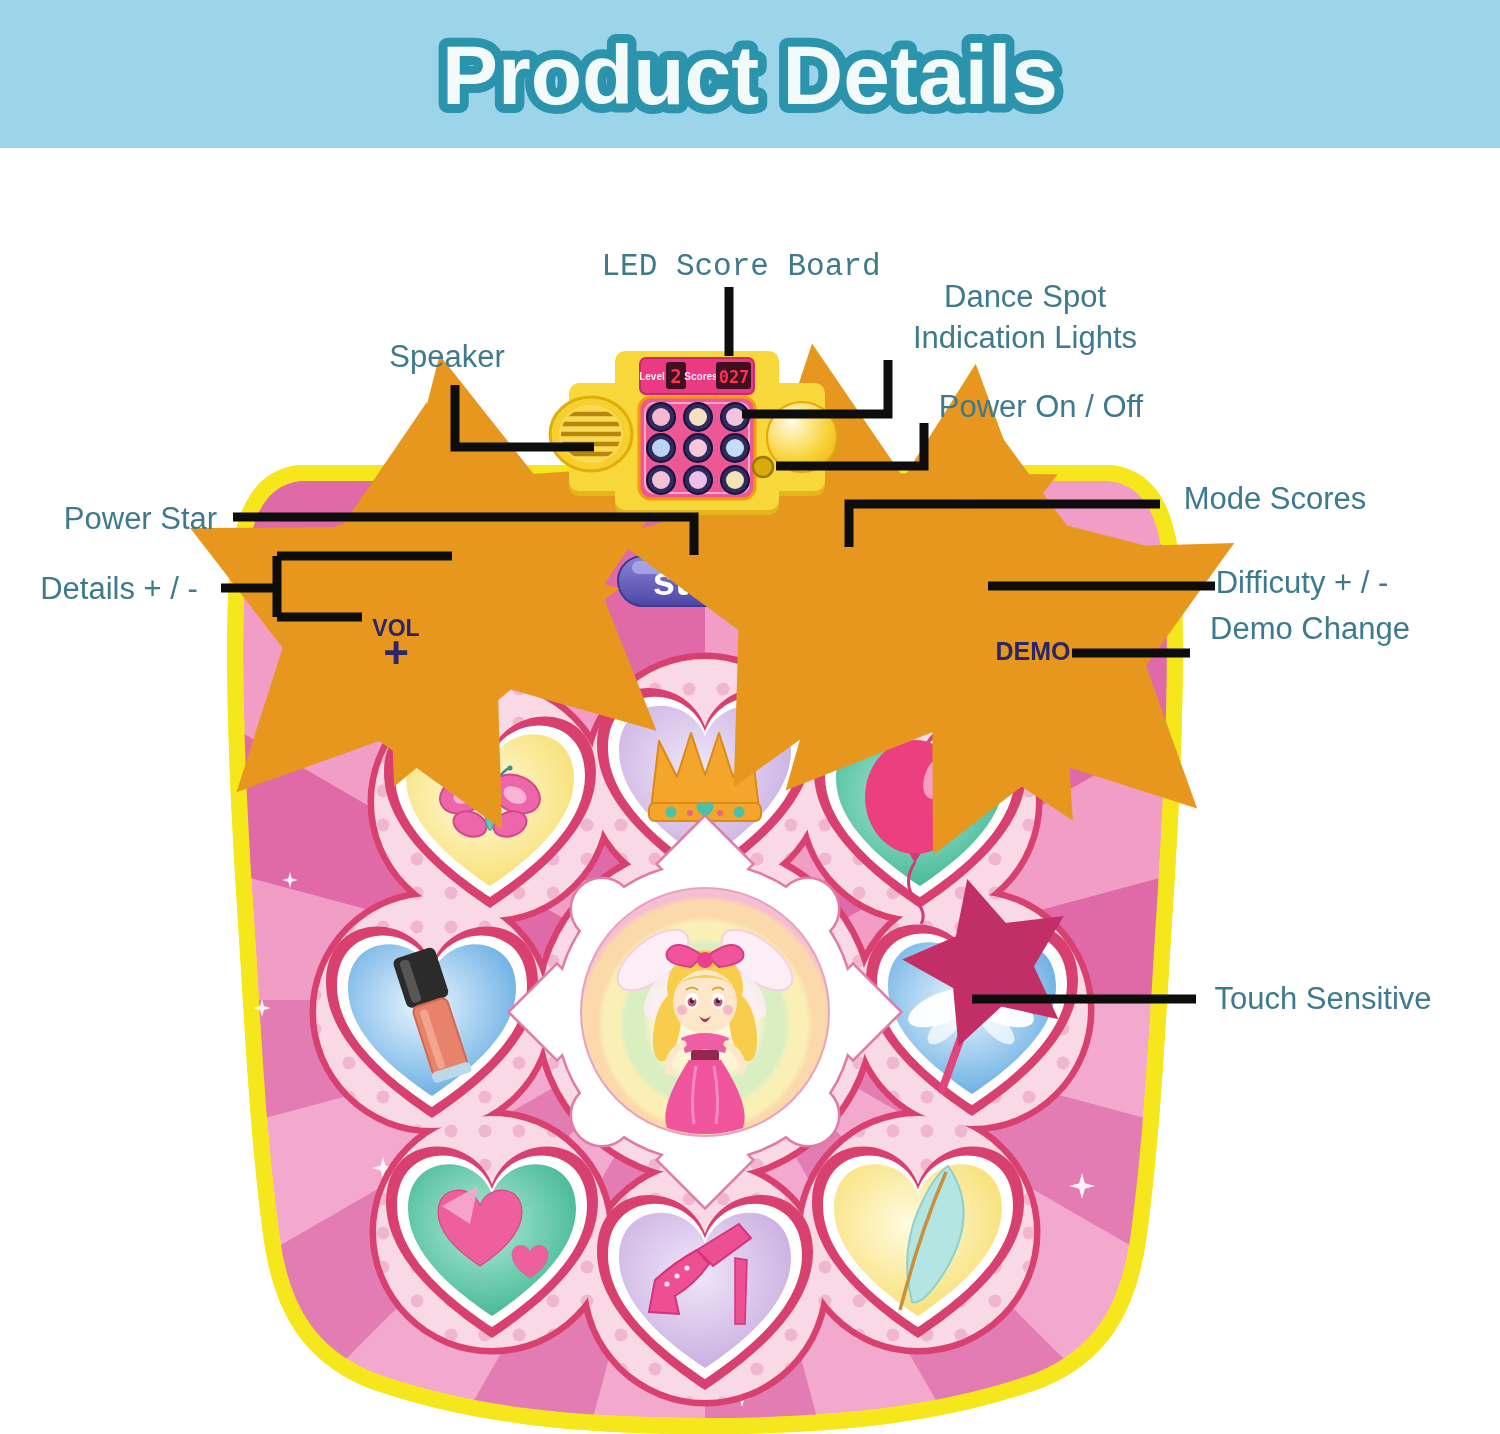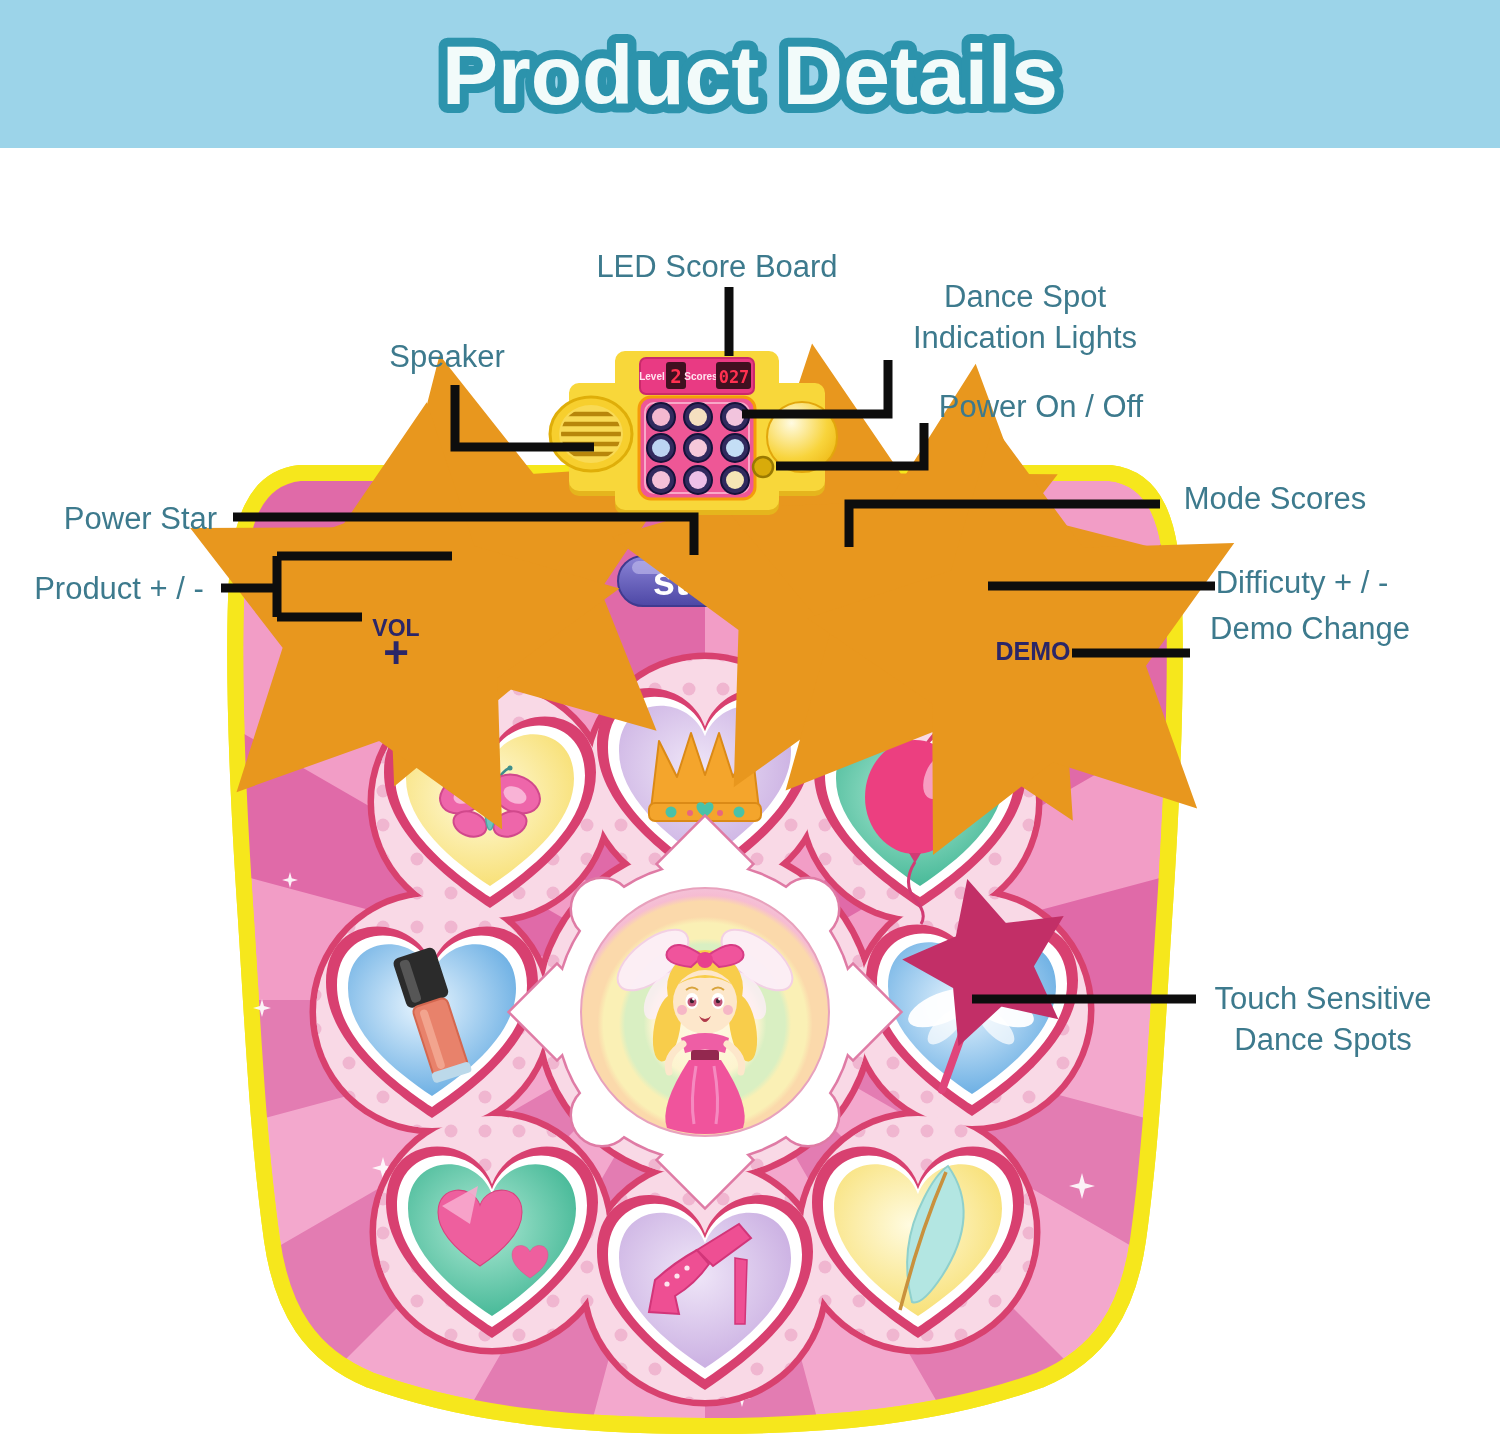--- a/index.html
+++ b/index.html
@@ -442,46 +442,45 @@
       <path d="M776 466 L924 466 L924 423"></path>
       <path d="M233 517 L694 517 L694 555"></path>
       <path d="M221 588 L277 588 M277 556 L277 617 M277 556 L452 556 M277 617 L362 617"></path>
       <path d="M1160 504 L849 504 L849 547"></path>
       <path d="M988 586 L1215 586"></path>
       <path d="M1072 653 L1190 653"></path>
       <path d="M972 999 L1196 999"></path>
     </g>
   </svg>
 
-  <div class="lbl" style="left:552px;top:246px;width:330px;">
+  <div class="lbl" style="left:576px;top:246px;width:330px;font-family:Liberation Mono, monospace;">
     <div>LED Score Board</div>
   </div>
   <div class="lbl" style="left:872px;top:276px;width:306px;">
     <div>Dance Spot</div>
     <div>Indication Lights</div>
   </div>
   <div class="lbl" style="left:372px;top:336px;width:150px;">
     <div>Speaker</div>
   </div>
   <div class="lbl" style="left:916px;top:386px;width:250px;">
     <div>Power On / Off</div>
   </div>
   <div class="lbl" style="left:1160px;top:478px;width:230px;">
     <div>Mode Scores</div>
   </div>
   <div class="lbl" style="left:48px;top:498px;width:185px;">
     <div>Power Star</div>
   </div>
   <div class="lbl" style="left:16px;top:568px;width:206px;">
-    <div>Product + / -</div>
+    <div>Details + / -</div>
   </div>
   <div class="lbl" style="left:1197px;top:562px;width:210px;">
     <div>Difficuty + / -</div>
   </div>
   <div class="lbl" style="left:1190px;top:608px;width:240px;">
     <div>Demo Change</div>
   </div>
   <div class="lbl" style="left:1188px;top:950px;width:270px;margin-top:28px;">
     <div>Touch Sensitive</div>
-    <div>Dance Spots</div>
   </div>
 
 </div>
 
 </body></html>

